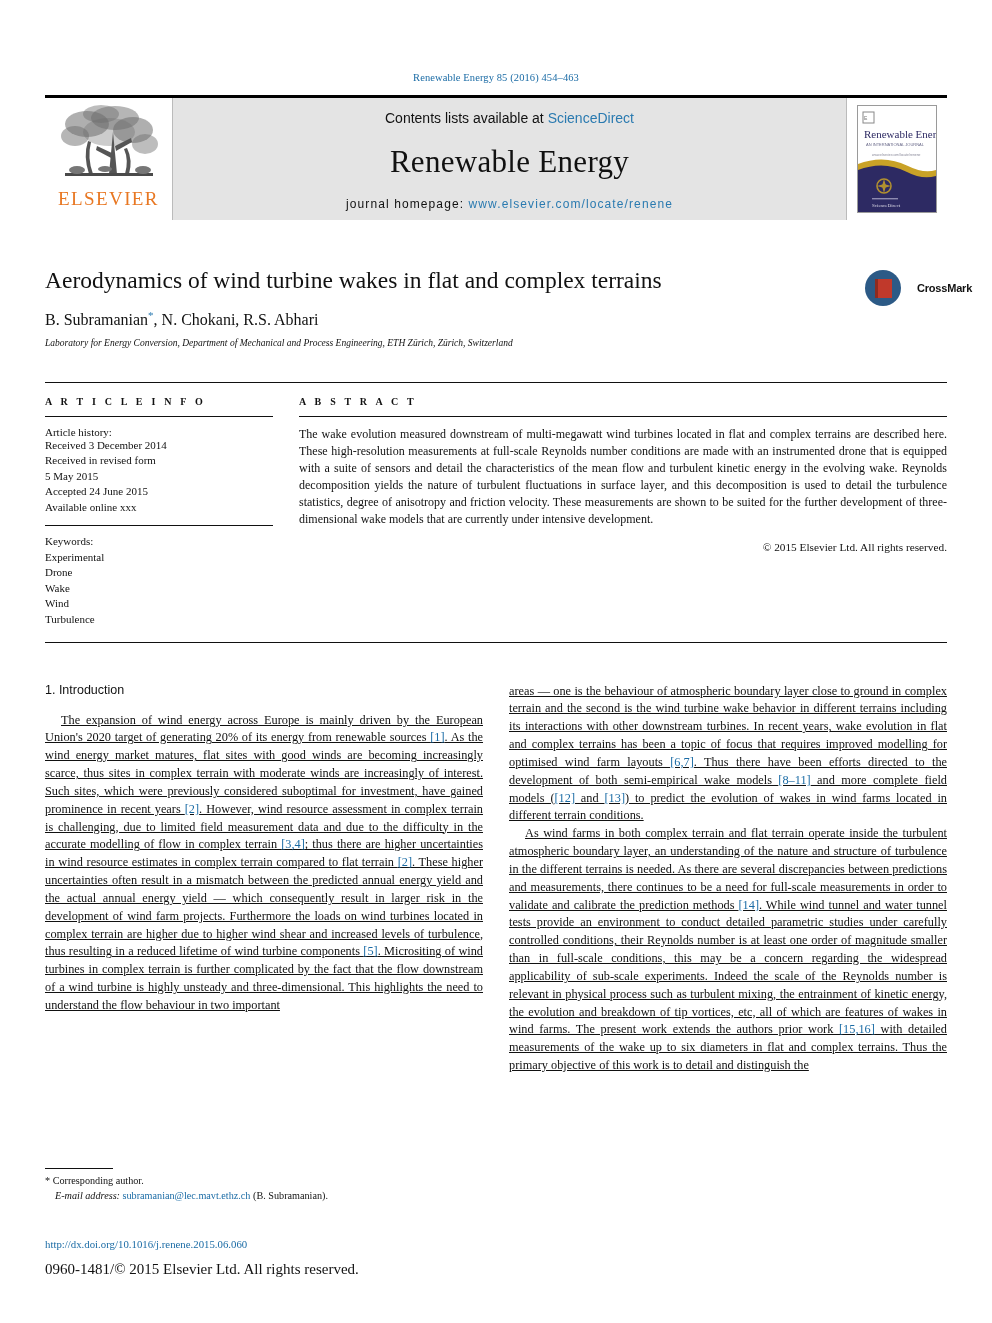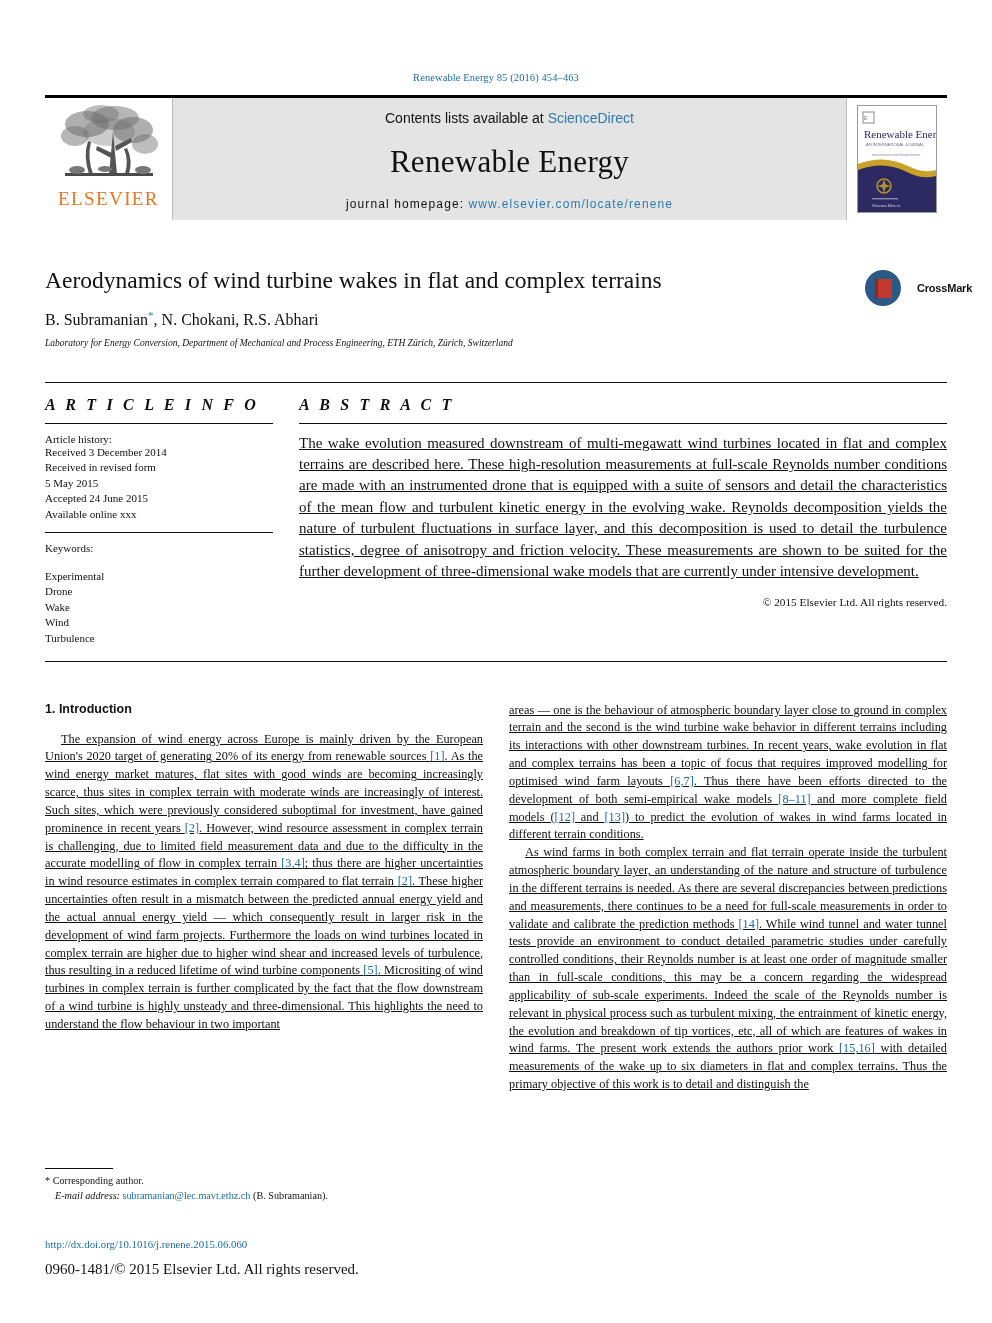--- a/index.html
+++ b/index.html
@@ -187,48 +187,46 @@
   }
   .col-info {
     flex: 0 0 228px;
     width: 228px;
   }
   .col-abstract {
     flex: 1 1 auto;
   }
   .section-caps {
     font-family: "Liberation Serif", serif;
-    font-size: 16px;
+    font-size: 10px;
     font-weight: bold;
     letter-spacing: 3.2px;
     color: #111;
-    font-style: italic;
   }
   .rule-thin-wide {
     border-top: 1.2px solid #111;
     margin: 9px 0 9px 0;
   }
   .info-label {
     font-size: 11px;
     color: #111;
   }
   .info-line {
     font-size: 11px;
     line-height: 1.42;
     color: #111;
   }
   .keywords-list {
-    margin-top: 15px;
+    margin-top: 3px;
   }
   .abstract-body {
-    font-size: 15px;
+    font-size: 12px;
     line-height: 1.43;
     text-align: justify;
     color: #111;
-    text-decoration: underline;
   }
   .copyright {
     text-align: right;
     font-size: 11.3px;
     margin-top: 13px;
     color: #111;
   }
   .info-abstract-bottom {
     margin: 14px 45px 0 45px;
     border-top: 1.5px solid #111;
@@ -241,21 +239,21 @@
     gap: 26px;
     position: relative;
   }
   .body-col {
     flex: 1 1 0;
     width: 0;
   }
   .sec-head {
     font-family: "Liberation Sans", sans-serif;
     font-size: 12.5px;
-    font-weight: bold;
+    font-weight: normal;
     margin: 0 0 15px 0;
     color: #111;
   }
   .para {
     font-size: 12.3px;
     line-height: 1.45;
     text-align: justify;
     text-indent: 16px;
     margin: 0;
     color: #111;

